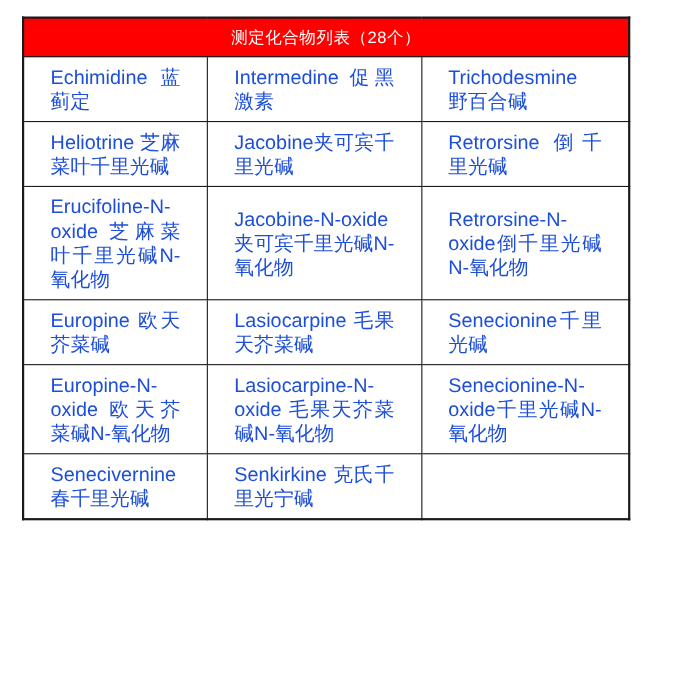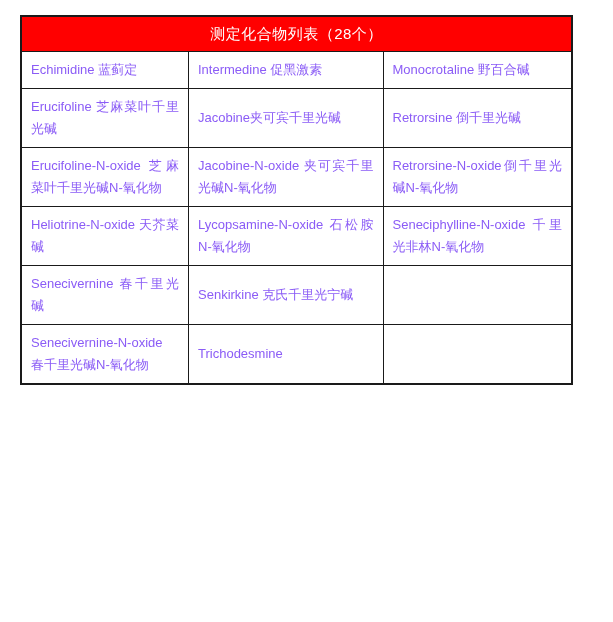--- a/index.html
+++ b/index.html
@@ -39,24 +39,24 @@
     background: #ff0000;
     color: #ffffff;
     font-size: 15px;
     font-weight: 400;
     text-align: center;
     vertical-align: middle;
     padding: 2px 6px;
     letter-spacing: 0.5px;
   }
   td.compound-cell {
-    color: #8b5cf6;
-    font-size: 13px;
+    color: #1d4ed8;
+    font-size: 18px;
     line-height: 22px;
-    padding: 7px 9px;
+    padding: 7px 24px;
     vertical-align: middle;
     text-align: justify;
     word-break: break-word;
     height: 22px; 
   }
   col.c1 { width: 30.4%; }
   col.c2 { width: 35.3%; }
   col.c3 { width: 34.3%; }
 </style>
 </head>
@@ -72,42 +72,42 @@
     <thead>
       <tr>
         <th class="title-cell" colspan="3">测定化合物列表（28个）</th>
       </tr>
     </thead>
     <tbody>
 
     <tr>
           <td class="compound-cell">Echimidine 蓝蓟定</td>
           <td class="compound-cell">Intermedine 促黑激素</td>
-          <td class="compound-cell">Monocrotaline 野百合碱</td>
+          <td class="compound-cell">Trichodesmine 野百合碱</td>
         </tr>
         <tr>
-          <td class="compound-cell">Erucifoline 芝麻菜叶千里光碱</td>
+          <td class="compound-cell">Heliotrine 芝麻菜叶千里光碱</td>
           <td class="compound-cell">Jacobine夹可宾千里光碱</td>
           <td class="compound-cell">Retrorsine 倒千里光碱</td>
         </tr>
         <tr>
           <td class="compound-cell">Erucifoline-N-oxide 芝麻菜叶千里光碱N-氧化物</td>
           <td class="compound-cell">Jacobine-N-oxide 夹可宾千里光碱N-氧化物</td>
           <td class="compound-cell">Retrorsine-N-oxide倒千里光碱N-氧化物</td>
         </tr>
         <tr>
-          <td class="compound-cell">Heliotrine-N-oxide 天芥菜碱</td>
-          <td class="compound-cell">Lycopsamine-N-oxide 石松胺N-氧化物</td>
-          <td class="compound-cell">Seneciphylline-N-oxide 千里光非林N-氧化物</td>
+          <td class="compound-cell">Europine 欧天芥菜碱</td>
+          <td class="compound-cell">Lasiocarpine 毛果天芥菜碱</td>
+          <td class="compound-cell">Senecionine千里光碱</td>
+        </tr>
+        <tr>
+          <td class="compound-cell">Europine-N-oxide 欧天芥菜碱N-氧化物</td>
+          <td class="compound-cell">Lasiocarpine-N-oxide 毛果天芥菜碱N-氧化物</td>
+          <td class="compound-cell">Senecionine-N-oxide千里光碱N-氧化物</td>
         </tr>
         <tr>
           <td class="compound-cell">Senecivernine 春千里光碱</td>
           <td class="compound-cell">Senkirkine 克氏千里光宁碱</td>
-          <td class="compound-cell"></td>
-        </tr>
-        <tr>
-          <td class="compound-cell">Senecivernine-N-oxide 春千里光碱N-氧化物</td>
-          <td class="compound-cell">Trichodesmine</td>
           <td class="compound-cell"></td>
         </tr>
       </tbody>
   </table>
 </div>
 
 </body></html>

